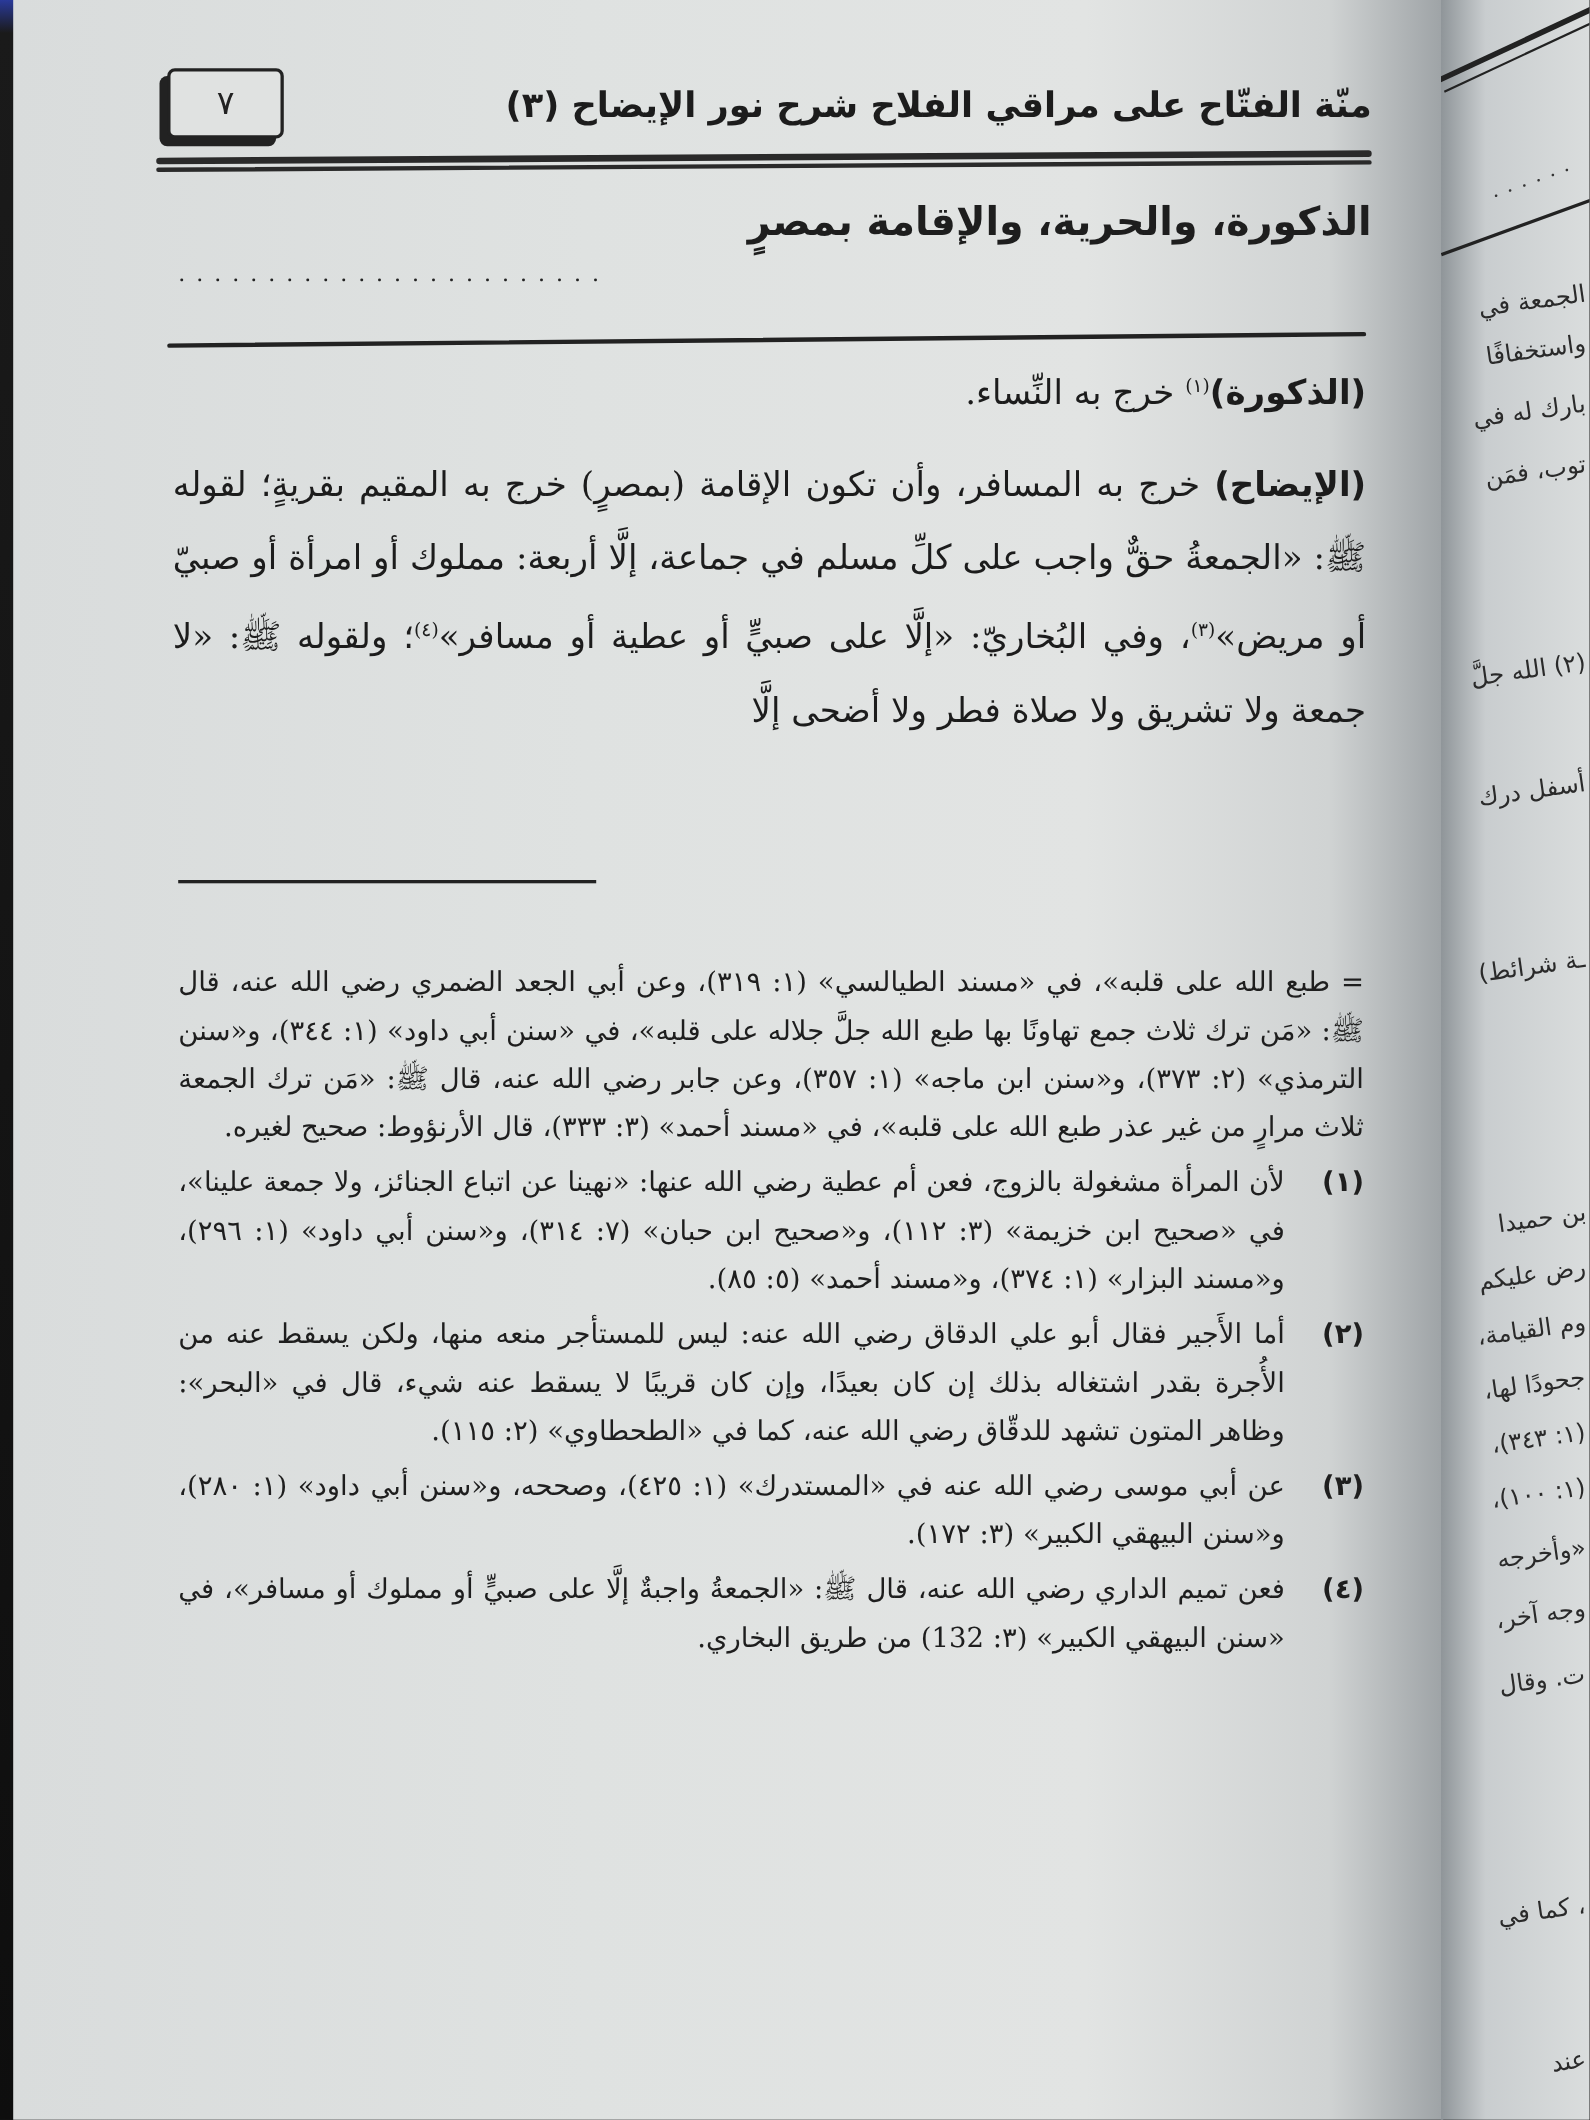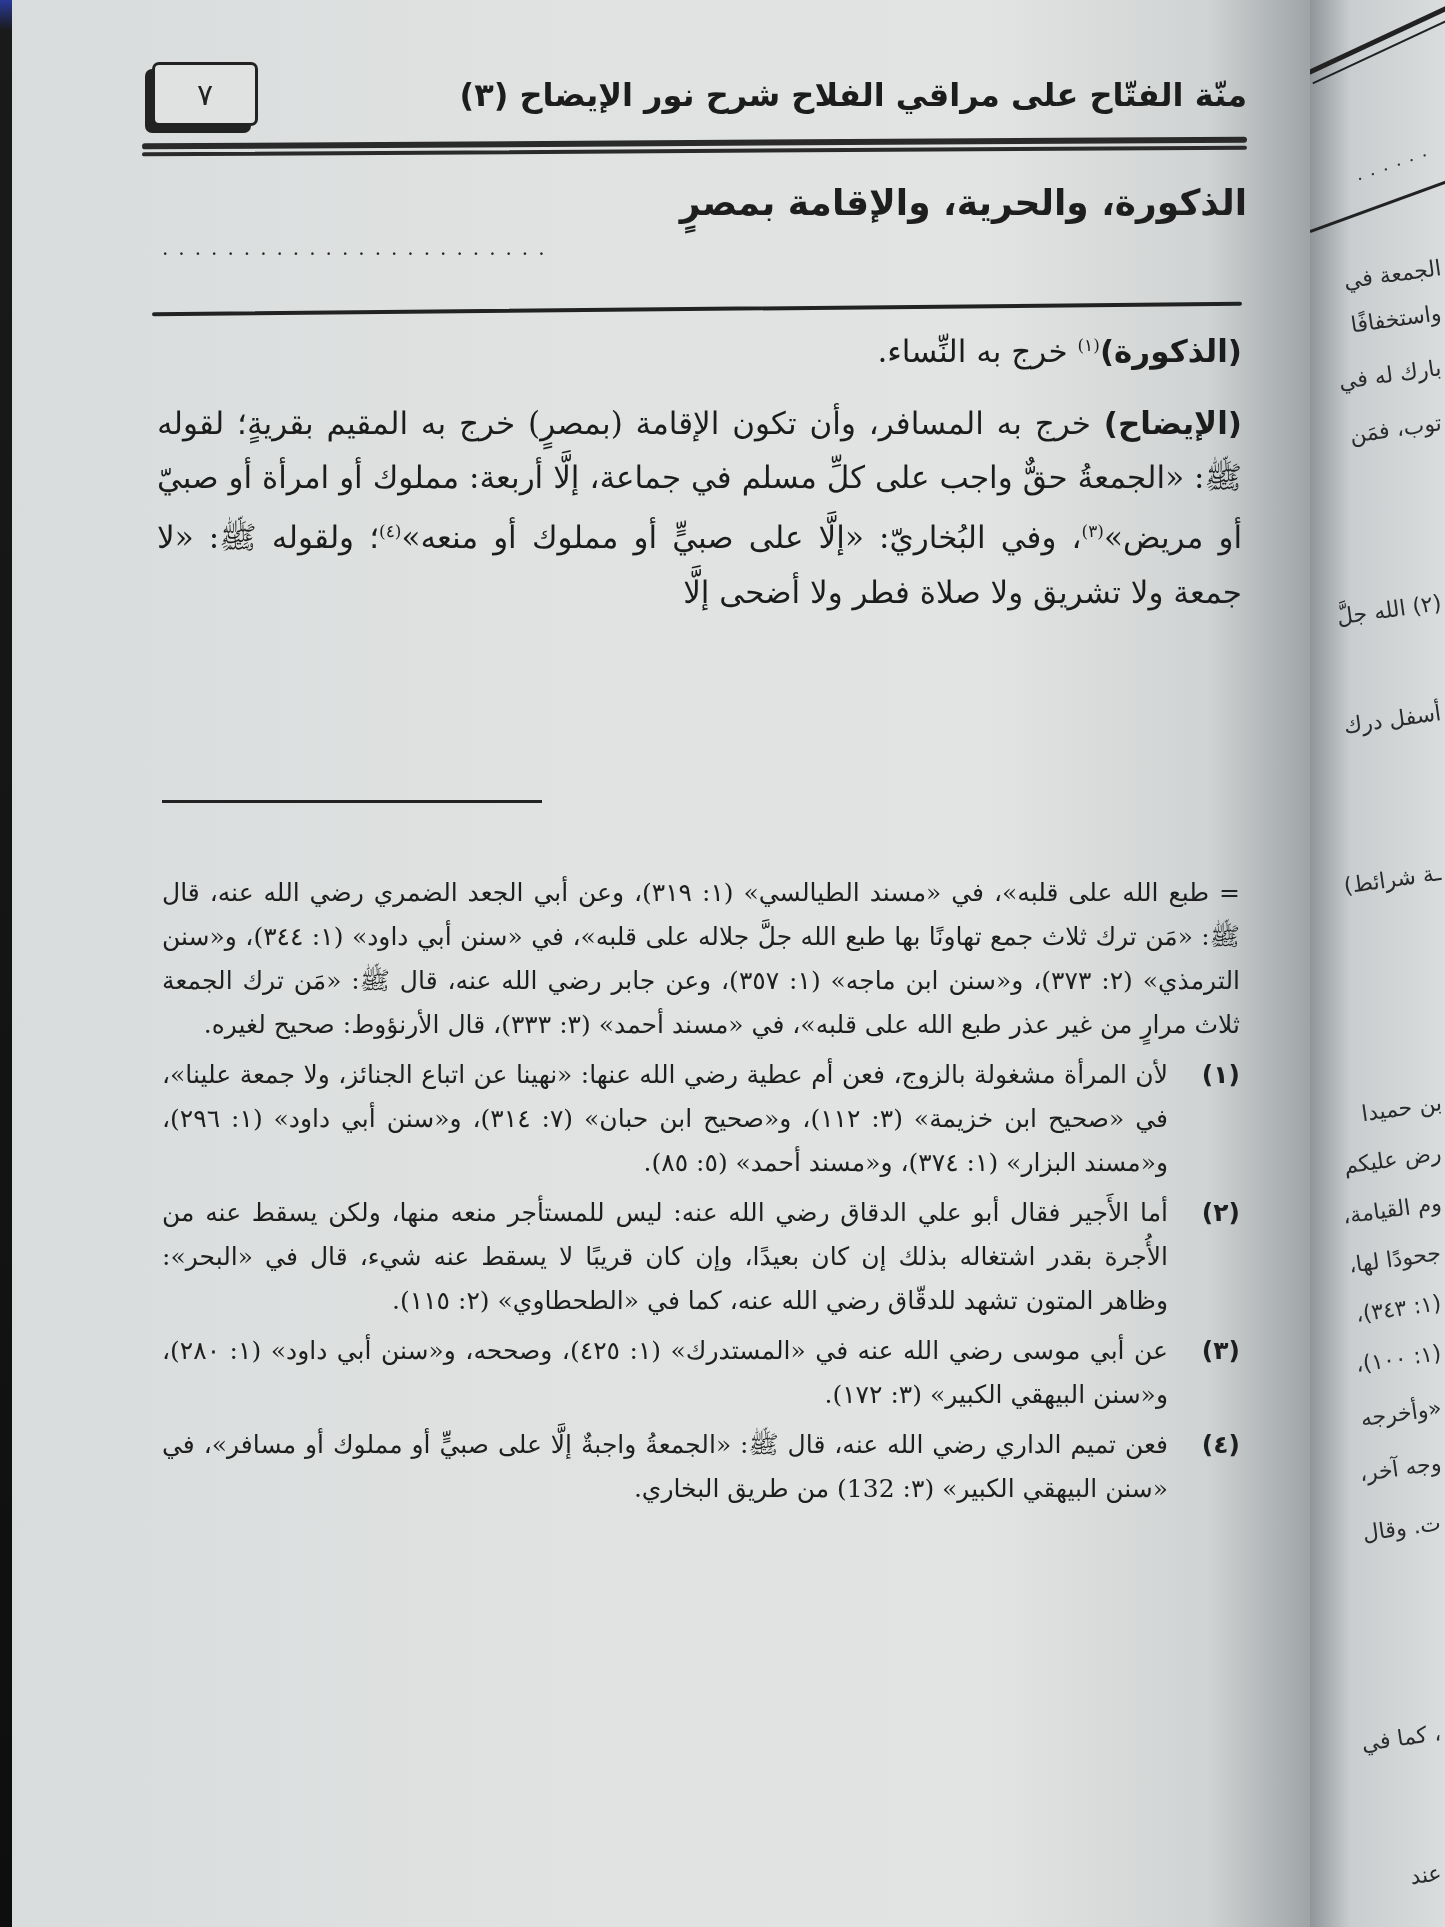--- a/index.html
+++ b/index.html
@@ -57,21 +57,21 @@
     white-space: nowrap;
   }
   .section-dots {
     position: absolute; top: 236px; left: 150px; width: 520px;
     font-size: 20px; color: #222; letter-spacing: 10px; direction: ltr; overflow: hidden; white-space: nowrap;
   }
   .section-rule { position: absolute; top: 307px; right: 70px; left: 140px; height: 4px; background: #222; transform: rotate(-0.55deg); border-radius:2px; }
 
   
   .main { position: absolute; top: 318px; right: 70px; left: 145px; color: #1c1c1c; font-size: 31px; }
-  .main p { margin: 0; line-height: 54px; text-align: justify; }
+  .main p { margin: 0; line-height: 66px; text-align: justify; }
   .main .para-gap { margin-top: 18px; }
   .main .lead { font-family: "DejaVu Sans", sans-serif; font-weight: bold; }
   sup { font-size: 17px; }
   .fn-rule { position: absolute; top: 800px; left: 150px; width: 380px; height: 3px; background: #222; }
 
   
   .footnotes { position: absolute; top: 836px; right: 72px; left: 150px; color: #1e1e1e; font-size: 25px; margin-top: 35px; }
   .footnotes .cont, .footnotes .fn { margin: 0; line-height: 44px; text-align: justify; }
   .footnotes .fn { position: relative; padding-right: 72px; }
   .footnotes .fn .num { position: absolute; right: 0; top: 0; font-family: "DejaVu Sans", sans-serif; font-weight: bold; }
@@ -97,21 +97,21 @@
 
   <div class="section-title">الذكورة، والحرية، والإقامة بمصرٍ</div>
   <div class="section-dots">........................</div>
   <div class="section-rule"></div>
 
   <div class="main">
     <p>
       <span class="lead">(الذكورة)</span><sup>(١)</sup><span> خرج به النِّساء.</span>
     </p>
     <p class="para-gap">
-      <span class="lead">(الإيضاح)</span><span> خرج به المسافر، وأن تكون الإقامة (بمصرٍ) خرج به المقيم بقريةٍ؛ لقوله ﷺ: «الجمعةُ حقٌّ واجب على كلِّ مسلم في جماعة، إلَّا أربعة: مملوك أو امرأة أو صبيّ أو مريض»</span><sup>(٣)</sup><span>، وفي البُخاريّ: «إلَّا على صبيٍّ أو مملوك أو منعه»</span><sup>(٤)</sup><span>؛ ولقوله ﷺ: «لا جمعة ولا تشريق ولا صلاة فطر ولا أضحى إلَّا</span>
+      <span class="lead">(الإيضاح)</span><span> خرج به المسافر، وأن تكون الإقامة (بمصرٍ) خرج به المقيم بقريةٍ؛ لقوله ﷺ: «الجمعةُ حقٌّ واجب على كلِّ مسلم في جماعة، إلَّا أربعة: مملوك أو امرأة أو صبيّ أو مريض»</span><sup>(٣)</sup><span>، وفي البُخاريّ: «إلَّا على صبيٍّ أو عطية أو مسافر»</span><sup>(٤)</sup><span>؛ ولقوله ﷺ: «لا جمعة ولا تشريق ولا صلاة فطر ولا أضحى إلَّا</span>
     </p>
   </div>
 
   <div class="fn-rule"></div>
 
   <div class="footnotes">
     <p class="cont">= طبع الله على قلبه»، في «مسند الطيالسي» (١: ٣١٩)، وعن أبي الجعد الضمري رضي الله عنه، قال ﷺ: «مَن ترك ثلاث جمع تهاونًا بها طبع الله جلَّ جلاله على قلبه»، في «سنن أبي داود» (١: ٣٤٤)، و«سنن الترمذي» (٢: ٣٧٣)، و«سنن ابن ماجه» (١: ٣٥٧)، وعن جابر رضي الله عنه، قال ﷺ: «مَن ترك الجمعة ثلاث مرارٍ من غير عذر طبع الله على قلبه»، في «مسند أحمد» (٣: ٣٣٣)، قال الأرنؤوط: صحيح لغيره.</p>
     <p class="fn gap">
       <span class="num">(١)</span>
       <span>لأن المرأة مشغولة بالزوج، فعن أم عطية رضي الله عنها: «نهينا عن اتباع الجنائز، ولا جمعة علينا»، في «صحيح ابن خزيمة» (٣: ١١٢)، و«صحيح ابن حبان» (٧: ٣١٤)، و«سنن أبي داود» (١: ٢٩٦)، و«مسند البزار» (١: ٣٧٤)، و«مسند أحمد» (٥: ٨٥).</span>

